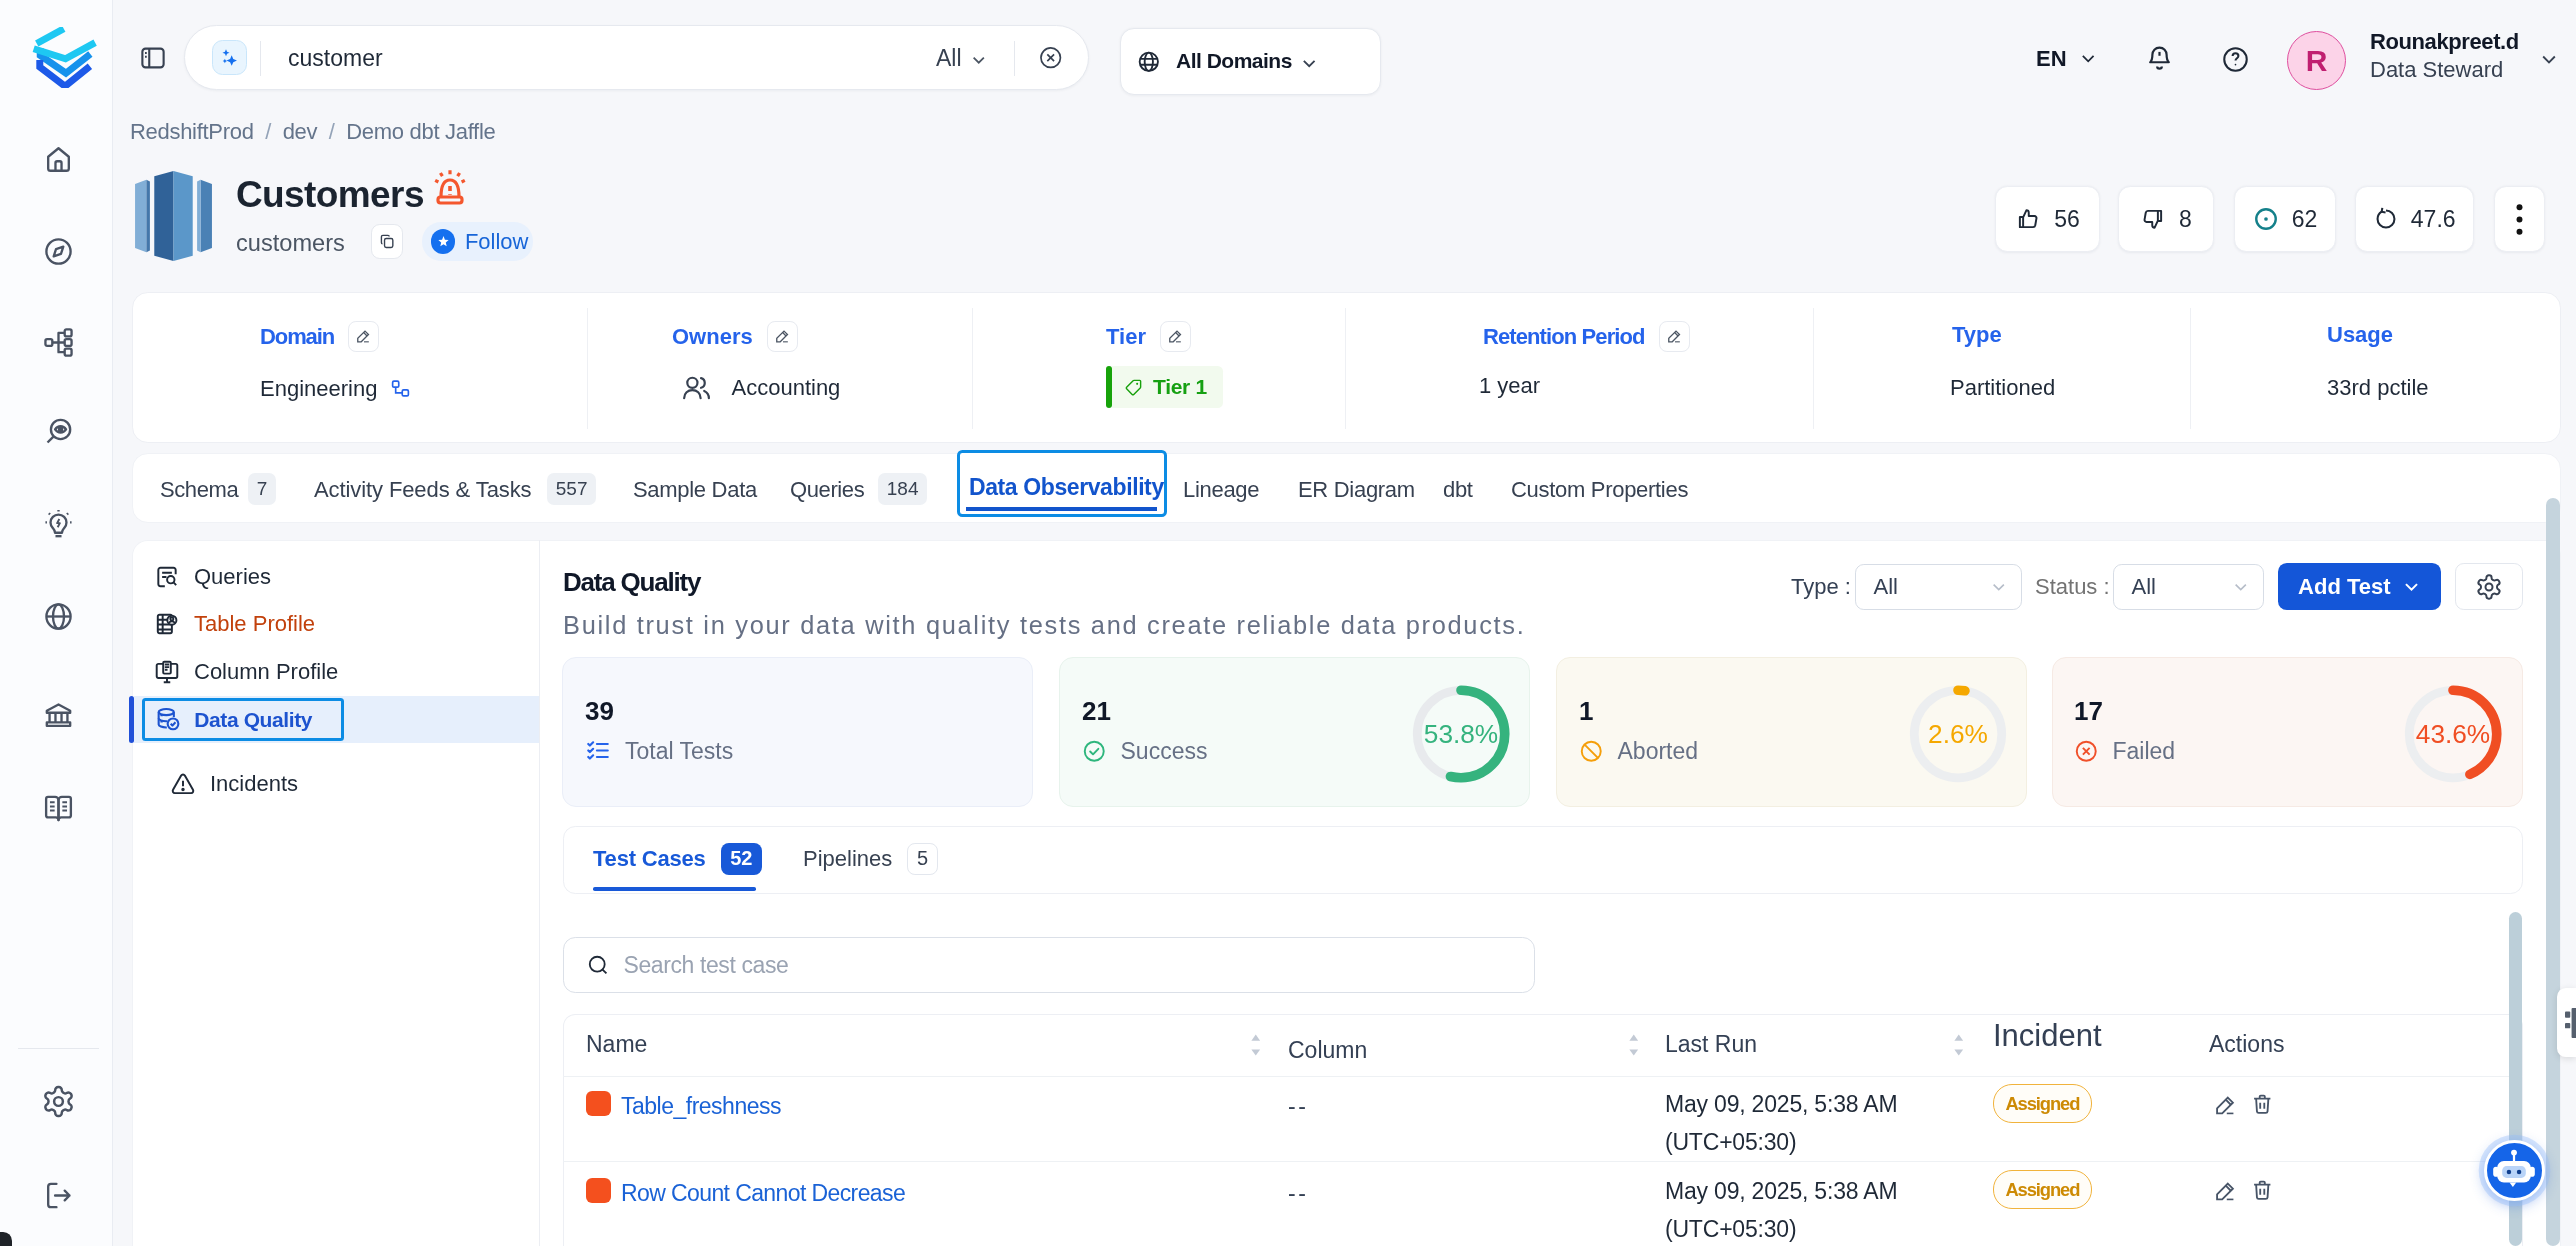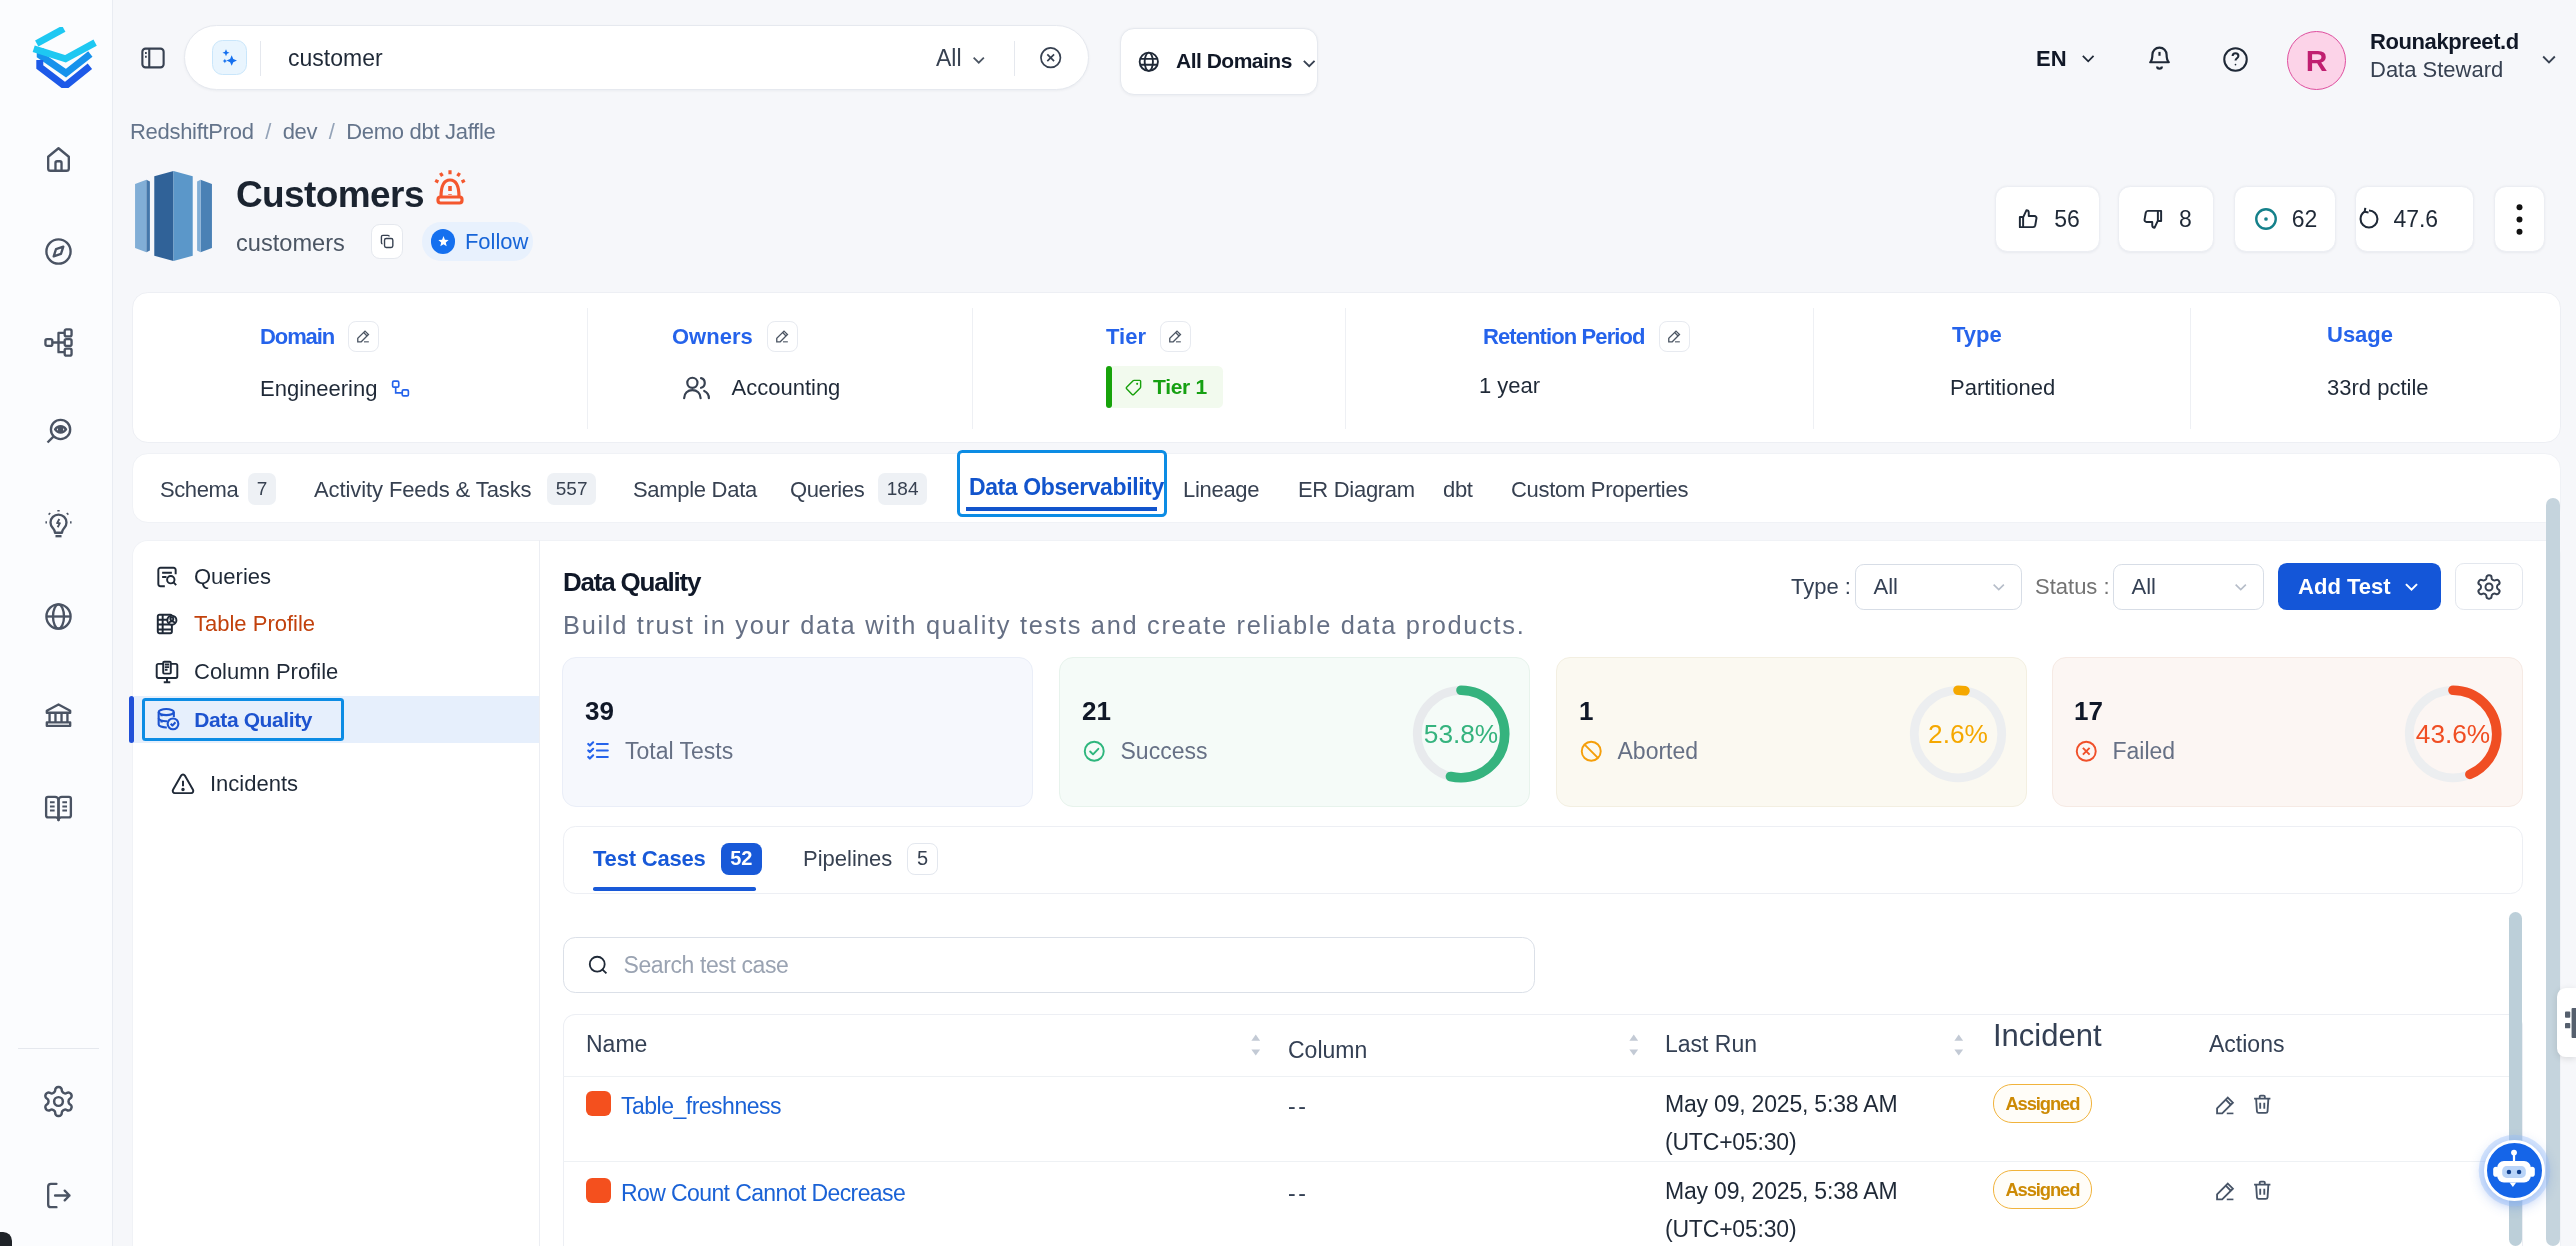--- a/index.html
+++ b/index.html
@@ -97,21 +97,21 @@
   <svg class="abs" style="left:785px;top:24.5px;" width="17.5" height="17.5" viewBox="0 0 24 24" fill="none" stroke="#4b5563" stroke-width="2.4">
       <path d="M5 9 L12 16 L19 9"></path>
     </svg>
   <div class="abs" style="left:829px;top:15px;width:0.9px;height:35px;background:#e5e8ee;"></div>
   <svg class="abs" style="left:853px;top:19px;" width="25.4" height="25.4" viewBox="0 0 24 24" fill="none" stroke="#374151" stroke-width="1.6">
       <circle cx="12" cy="12" r="9.2"></circle>
       <path d="M8.8 8.8 L15.2 15.2 M15.2 8.8 L8.8 15.2"></path>
   </svg>
 </div>
 
-<div class="abs" style="left:1120px;top:28px;width:198px;height:67px;background:#fff;border:0.9px solid #e6e9ef;border-radius:14px;box-shadow:0 0.9px 2.6px rgba(20,30,60,.05);white-space:nowrap;">
+<div class="abs" style="left:1120px;top:28px;width:261px;height:67px;background:#fff;border:0.9px solid #e6e9ef;border-radius:14px;box-shadow:0 0.9px 2.6px rgba(20,30,60,.05);white-space:nowrap;">
   <svg class="abs" style="left:15.8px;top:21px;" width="23.6" height="23.6" viewBox="0 0 24 24" fill="none" stroke="#1f2937" stroke-width="1.9">
     <circle cx="12" cy="12" r="9.3"></circle>
     <ellipse cx="12" cy="12" rx="4.2" ry="9.3"></ellipse>
     <path d="M3 9 H21 M3 15 H21"></path>
   </svg>
   <span class="abs" style="left:55px;top:20px;font-size:21px;font-weight:bold;color:#111827;letter-spacing:-0.5px;">All Domains</span>
   <svg class="abs" style="left:179px;top:24.5px;" width="18.4" height="18.4" viewBox="0 0 24 24" fill="none" stroke="#374151" stroke-width="2.4">
       <path d="M5 9 L12 16 L19 9"></path>
     </svg>
 </div>
@@ -191,21 +191,21 @@
   </svg>
   <span style="margin-left:13px;font-size:23px;color:#1f2937;">8</span>
  </div>
  <div class="abs flex" style="left:2234px;top:186px;width:102px;height:66px;background:#fff;border:0.9px solid #eceef3;border-radius:12.3px;box-shadow:0 0.9px 2.6px rgba(20,30,60,.06);justify-content:center;">
   <svg width="26" height="26" viewBox="0 0 24 24" fill="none">
     <circle cx="12" cy="12" r="9" stroke="#14808a" stroke-width="2.2"></circle>
     <circle cx="12" cy="12" r="1.7" fill="#14808a"></circle>
   </svg>
   <span style="margin-left:13px;font-size:23px;color:#1f2937;">62</span>
  </div>
- <div class="abs flex" style="left:2355px;top:186px;width:119px;height:66px;background:#fff;border:0.9px solid #eceef3;border-radius:12.3px;box-shadow:0 0.9px 2.6px rgba(20,30,60,.06);justify-content:flex-start;">
+ <div class="abs flex" style="left:2355px;top:186px;width:119px;height:66px;background:#fff;border:0.9px solid #eceef3;border-radius:12.3px;box-shadow:0 0.9px 2.6px rgba(20,30,60,.06);justify-content:center;">
   <svg width="26" height="26" viewBox="0 0 24 24" fill="none" stroke="#1f2937" stroke-width="1.9">
     <path d="M12 4.2 C16.3 4.2 19.8 7.7 19.8 12 C19.8 16.3 16.3 19.8 12 19.8 C7.7 19.8 4.2 16.3 4.2 12 C4.2 9.2 5.7 6.7 8 5.3"></path>
     <path d="M8.6 1.8 L8 5.4 L11.6 6" stroke-linejoin="round"></path>
   </svg>
   <span style="margin-left:11.4px;font-size:23px;color:#1f2937;">47.6</span>
  </div>
  <div class="abs flex" style="left:2494px;top:186px;width:51px;height:66px;background:#fff;border:0.9px solid #eceef3;border-radius:12.3px;box-shadow:0 0.9px 2.6px rgba(20,30,60,.06);justify-content:center;">
   <svg width="7" height="35" viewBox="0 0 8 40">
         <circle cx="4" cy="6" r="3.4" fill="#111"></circle>
         <circle cx="4" cy="20" r="3.4" fill="#111"></circle>

